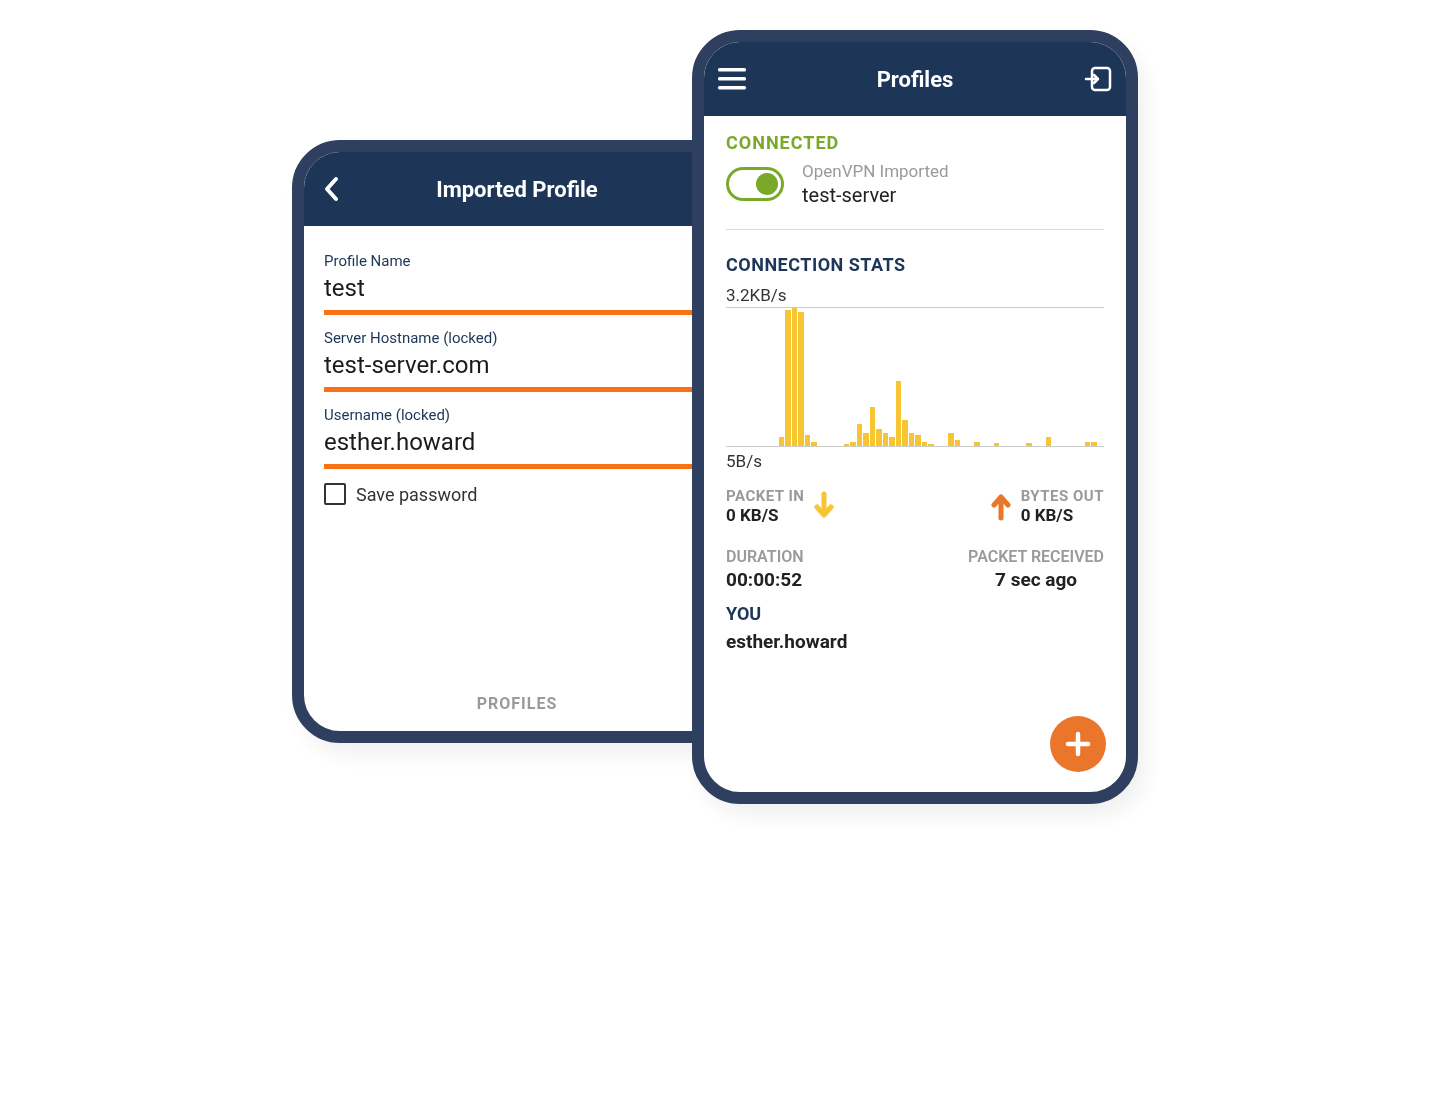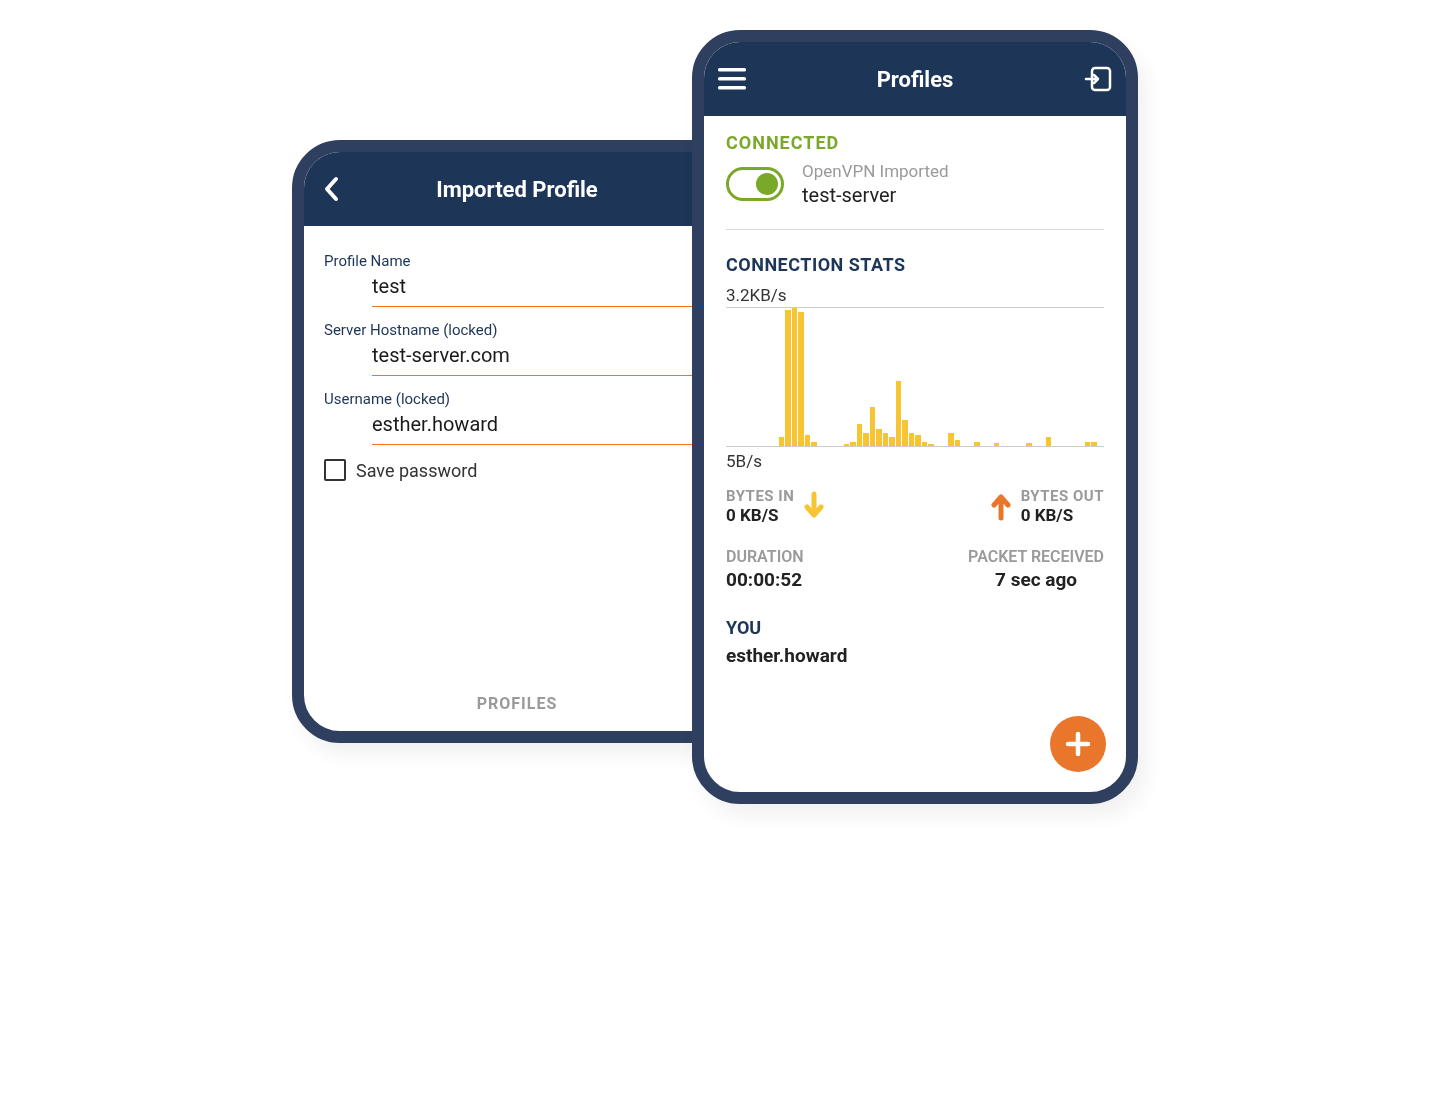--- a/index.html
+++ b/index.html
@@ -64,25 +64,24 @@
   .form-area {
     padding: 14px 20px 0 20px;
   }
   .field-label {
     color: #1d3557;
     font-size: 15px;
     margin-top: 12px;
   }
   .field-value {
     color: #1b1b1b;
-    font-size: 20px;
+    font-size: 24px;
     padding: 4px 0 8px 0;
-    border-bottom: 1px solid #f97316;
+    border-bottom: 5px solid #f97316;
     margin-bottom: 14px;
-    margin-left: 48px;
   }
   .checkbox-row {
     display: flex;
     align-items: center;
     gap: 10px;
     margin-top: 6px;
   }
   .checkbox {
     width: 22px; height: 22px;
     border: 2.5px solid #333;
@@ -222,21 +221,21 @@
   .stat2 .val {
     color: #222;
     font-weight: 700;
     font-size: 19px;
     margin-top: 2px;
   }
   .you-label {
     color: #1d3557;
     font-weight: 700;
     font-size: 18px;
-    margin-top: 26px;
+    margin-top: 12px;
   }
   .you-value {
     color: #222;
     font-weight: 700;
     font-size: 19px;
     margin-top: 6px;
   }
   .fab {
     position: absolute;
     right: 20px;
@@ -374,21 +373,21 @@
         <div class="chart-bar" style="height: 0%;"></div>
         <div class="chart-bar" style="height: 3.125%;"></div>
         <div class="chart-bar" style="height: 3.125%;"></div>
         <div class="chart-bar" style="height: 0%;"></div>
       </div>
     <div class="chart-ylabel-bot">5B/s</div>
 
     <div class="stats-grid">
       <div class="stat-col">
         <div class="stat-text">
-          <div class="lbl">BYTES IN</div>
+          <div class="lbl">PACKET IN</div>
           <div class="val">0 KB/S</div>
         </div>
         <svg width="24" height="30" viewBox="0 0 24 30">
             <path d="M12 3 V22 M5 16 L12 24 L19 16" stroke="#f7c531" stroke-width="5" stroke-linecap="round" stroke-linejoin="round" fill="none"></path>
           </svg>
       </div>
       <div class="stat-col">
         <svg width="24" height="30" viewBox="0 0 24 30">
             <path d="M12 27 V8 M5 14 L12 6 L19 14" stroke="#e9762b" stroke-width="5" stroke-linecap="round" stroke-linejoin="round" fill="none"></path>
           </svg>

